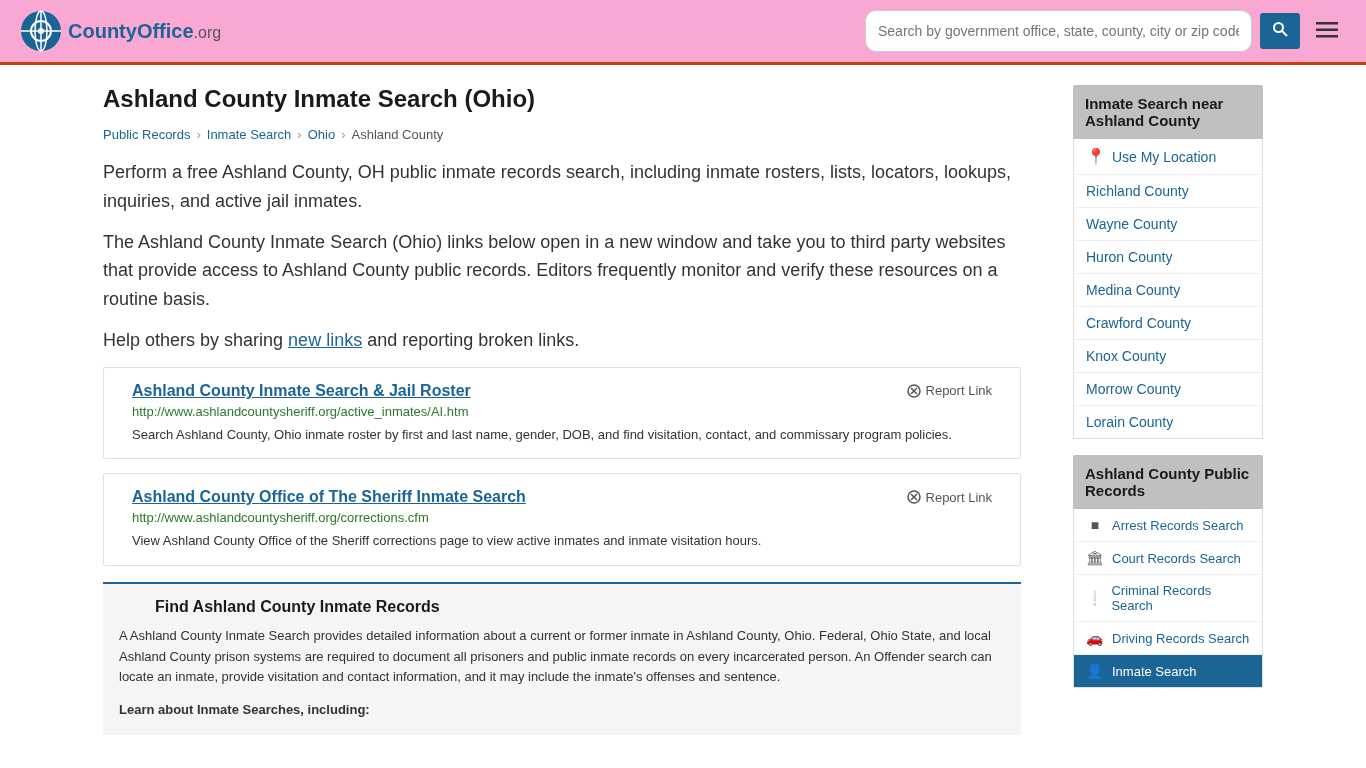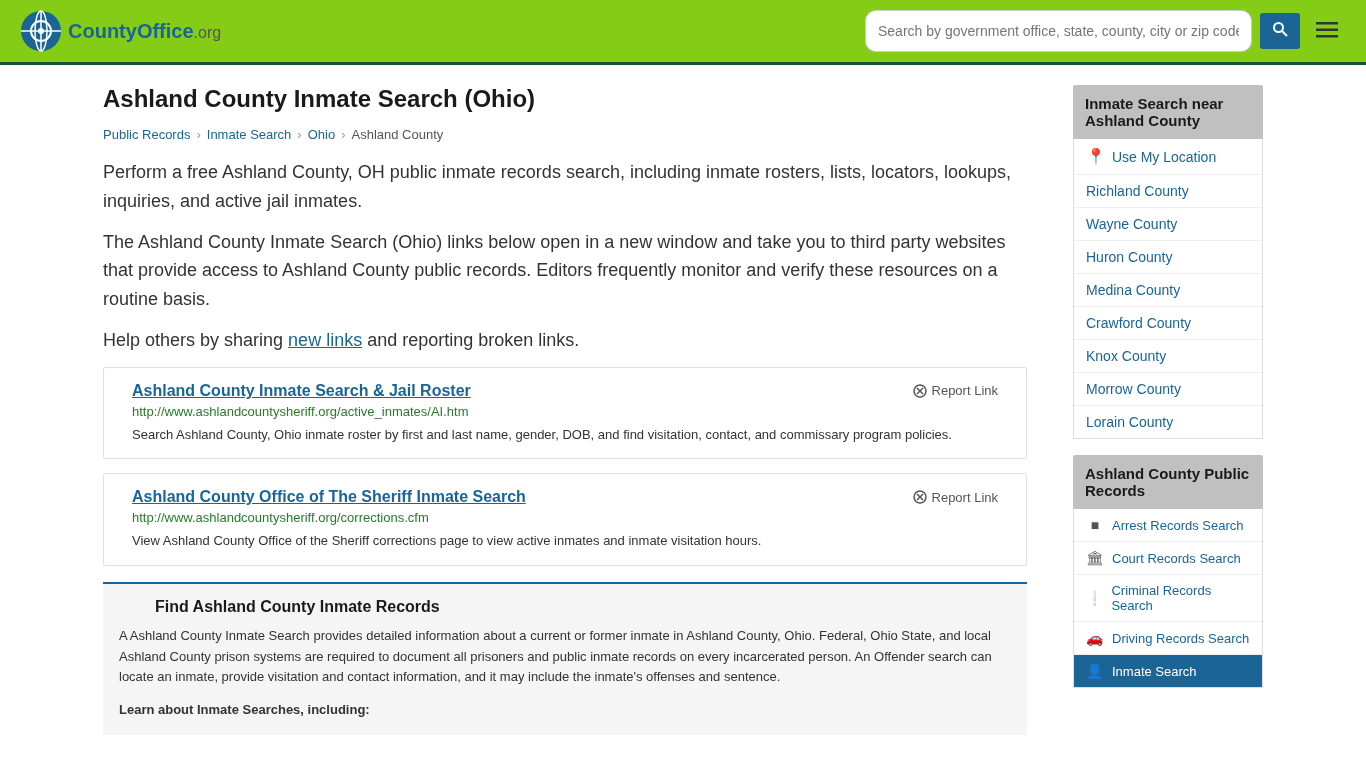--- a/index.html
+++ b/index.html
@@ -1,21 +1,21 @@
 <!DOCTYPE html>
 <html><head>
   <meta charset="utf-8">
   <style>
     * { margin: 0; padding: 0; box-sizing: border-box; }
     body { font-family: Arial, sans-serif; font-size: 14px; color: #333; background: #fff; }
 
     
     #header {
-      background: #84cc16;
-      border-bottom: 3px solid #14532d;
+      background: #f9a8d4;
+      border-bottom: 3px solid #c2410c;
       padding: 10px 20px;
       display: flex;
       align-items: center;
       justify-content: space-between;
     }
     #logo-area {
       display: flex;
       align-items: center;
       gap: 6px;
     }
@@ -53,21 +53,21 @@
       color: #333;
       padding: 4px 8px;
     }
 
     
     #main-wrapper {
       max-width: 1200px;
       margin: 0 auto;
       padding: 20px 20px;
       display: flex;
-      gap: 17px;
+      gap: 23px;
     }
 
     
     #content {
       flex: 1;
     }
     #page-title {
       font-size: 24px;
       font-weight: bold;
       color: #1a1a1a;

